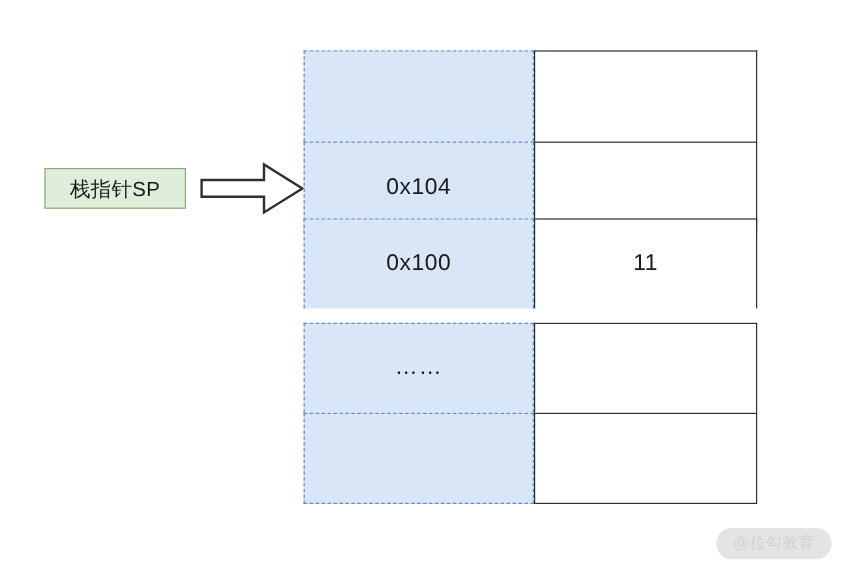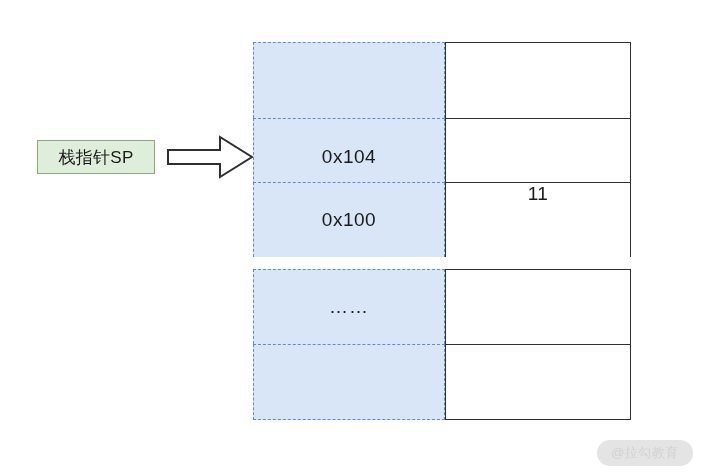--- a/index.html
+++ b/index.html
@@ -84,20 +84,21 @@
     border-bottom: 1px dashed #5b8ed1;
   }
 
   .value-cell {
     box-sizing: border-box;
     width: 186px;
     background: #ffffff;
     border: 1.6px solid #2f2f2f;
     border-bottom: none;
     display: flex;
+    align-items: center;
     justify-content: center;
     font-size: 19px;
     color: #1a1a1a;
     letter-spacing: 0.5px;
   }
   .mem-row:last-child .value-cell {
     border-bottom: 1.6px solid #2f2f2f;
   }
 
   .dots-text {

